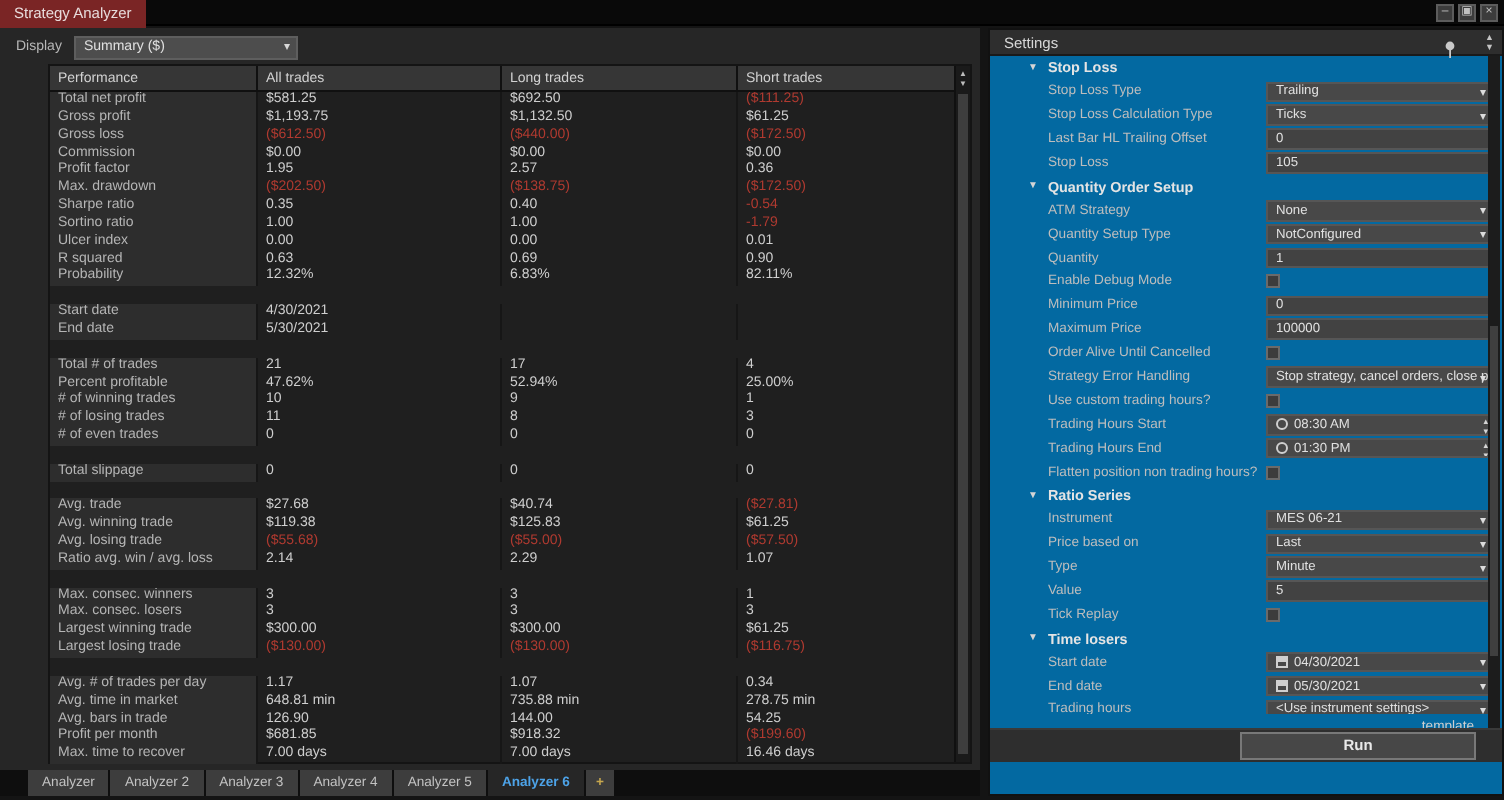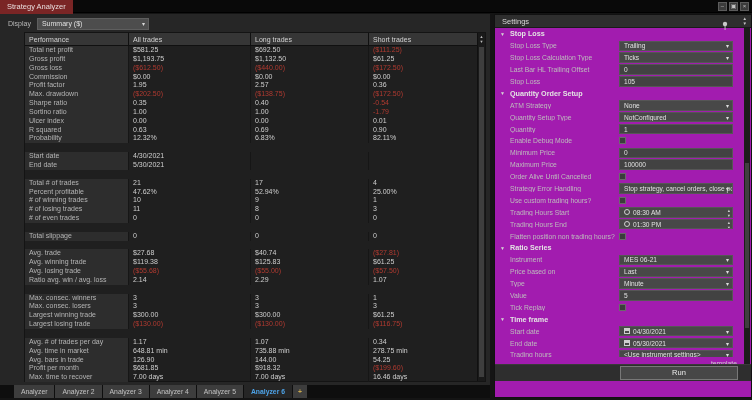--- a/index.html
+++ b/index.html
@@ -40,45 +40,45 @@
   .neg { color:#b03a30 !important; }
   .ptable-scroll { position:absolute; right:0; top:0; width:8px; height:348px; background:#1a1a1a; border-left:1px solid #101010; }
   .ptable-scroll .arrows { position:absolute; top:1px; left:0; width:7px; text-align:center; color:#bdbdbd; font-size:4px; line-height:5px; }
   .ptable-scroll .thumb { position:absolute; left:1px; right:1px; top:14px; bottom:4px; background:#3e3e3e; }
   
   .tabbar { position:absolute; left:0; bottom:0; width:490px; height:13px; background:#0e0e0e; display:flex; gap:1px; padding-left:14px; align-items:stretch; }
   .tab { background:#3d3d3d; color:#c2c2c2; font-size:6.8px; line-height:13px; padding:0 7px; white-space:nowrap; }
   .tab.selected { background:#262626; color:#4da3e8; font-weight:bold; }
   .tab.add { color:#c8a84e; font-weight:bold; padding:0 5px; }
   
-  .settings-panel { position:absolute; left:494px; top:14px; width:258px; height:384px; background:#a21caf; border:1px solid #111; }
+  .settings-panel { position:absolute; left:494px; top:14px; width:258px; height:384px; background:#0369a1; border:1px solid #111; }
   .settings-header { position:absolute; left:0; top:0; width:100%; height:13px; background:#2e2e2e; border-bottom:1px solid #1a1a1a; }
   .settings-title { position:absolute; left:7px; top:0; font-size:7.5px; line-height:13px; color:#d8d8d8; }
   .pin { position:absolute; right:22px; top:2px; }
   .hdr-spin { position:absolute; right:4px; top:1px; display:flex; flex-direction:column; color:#c5c5c5; font-size:4.5px; line-height:5px; text-align:center; }
-  .settings-list { position:absolute; left:0; top:13px; width:244px; height:329px; overflow:hidden; }
+  .settings-list { position:absolute; left:14px; top:13px; width:244px; height:329px; overflow:hidden; }
   .sec { height:11.9px; display:flex; align-items:center; gap:5px; padding-left:5px; }
   .sec .caret { font-size:5px; color:#d5d5d5; }
   .sec .sec-label { font-size:7.2px; font-weight:bold; color:#e4e4e4; white-space:nowrap; }
   .srow { height:11.9px; display:flex; align-items:center; }
   .slabel { width:124px; padding-left:15px; font-size:6.8px; color:#bdbdbd; white-space:nowrap; overflow:hidden; }
   .sval { width:114px; }
   .field { height:10.5px; background:#484848; border:1px solid #565656; position:relative; display:flex; align-items:center; padding:0 4px; overflow:hidden; }
   .field .ftext { font-size:6.6px; color:#e0e0e0; white-space:nowrap; }
   .field .chev { position:absolute; right:3px; font-size:6px; color:#dcdcdc; }
   .field.select .ftext { padding-right:10px; }
   .field.input { background:#424242; }
   .checkbox { width:7px; height:7px; background:#3c3c3c; border:1px solid #6a6a6a; }
   .clock { width:6px; height:6px; border:1px solid #cfcfcf; border-radius:50%; margin-right:3px; flex:none; }
   .cal { width:6px; height:6px; border:1px solid #cfcfcf; background:linear-gradient(#cfcfcf 0 2px, transparent 2px); margin-right:3px; flex:none; }
   .spin { position:absolute; right:2px; top:0; display:flex; flex-direction:column; font-size:4.5px; line-height:5px; color:#d5d5d5; text-align:center; }
   .settings-scrollbar { position:absolute; right:1px; top:13px; width:6px; height:342px; background:#1c1c1c; }
   .settings-scrollbar .thumb { position:absolute; left:1px; right:1px; top:135px; height:165px; background:#3f3f3f; }
   .template-link { position:absolute; right:14px; top:345px; font-size:6.8px; color:#cfcfcf; }
-  .run-bar { position:absolute; left:0; bottom:16px; width:100%; height:17px; background:#2e2e2e; border-top:1px solid #3a3a3a; }
+  .run-bar { position:absolute; left:0; bottom:16px; width:100%; height:17px; background:#2e2e2e; border-top:1px solid #3a3a3a;font-weight:bold; }
   .run-button { position:absolute; right:13px; top:1px; width:118px; height:14px; background:#474747; border:1px solid #787878; color:#eaeaea; font-size:7.5px; line-height:12px; text-align:center; }
 </style>
 </head>
 <body>
 
 <div class="titlebar">
   <div class="title-tab">Strategy Analyzer</div>
   <div class="win-controls">
     <div class="win-btn">–</div>
     <div class="win-btn">▣</div>
@@ -518,21 +518,21 @@
         </div>
       </div>
       <div class="srow">
         <div class="slabel">Tick Replay</div>
         <div class="sval">
           <div class="checkbox"></div>
         </div>
       </div>
       <div class="sec">
         <span class="caret">▼</span>
-        <span class="sec-label">Time frame</span>
+        <span class="sec-label">Time losers</span>
       </div>
       <div class="srow">
         <div class="slabel">Start date</div>
         <div class="sval">
           <div class="field select">
             <span class="cal"></span>
             <span class="ftext">04/30/2021</span>
             <span class="chev">▾</span>
           </div>
         </div>

